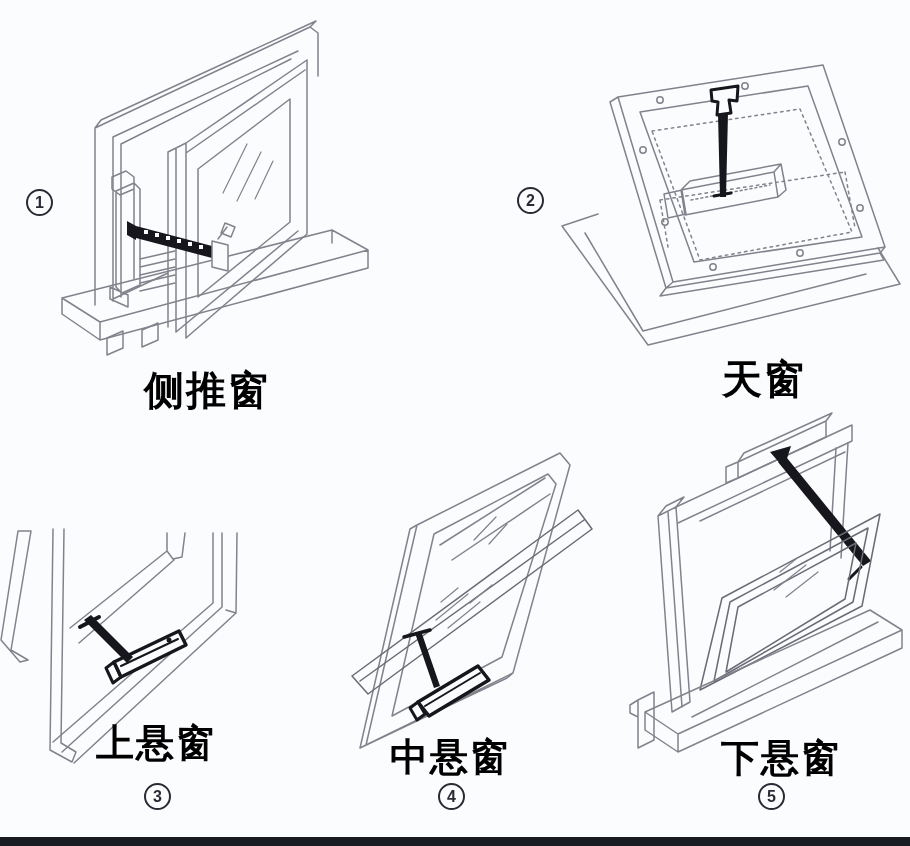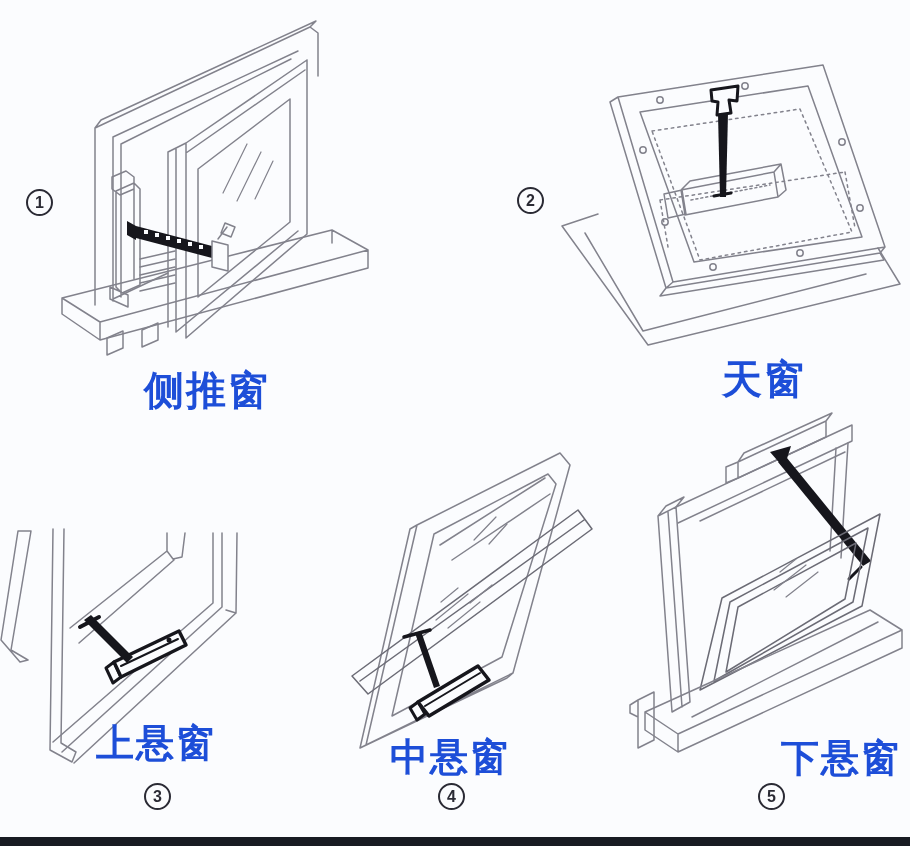--- a/index.html
+++ b/index.html
@@ -5,21 +5,21 @@
   html,body{margin:0;padding:0;}
   body{
     width:910px;height:846px;position:relative;overflow:hidden;
     background:#fbfcfe;
     font-family:"Liberation Sans","DejaVu Sans",sans-serif;
   }
   #stage{position:absolute;left:0;top:0;width:910px;height:846px;}
   svg.art{position:absolute;left:0;top:0;width:910px;height:846px;display:block;}
   .lbl{
     position:absolute;width:240px;text-align:center;
-    font-weight:bold;color:#1d4ed8;letter-spacing:2px;line-height:1.1;
+    font-weight:bold;color:#000000;letter-spacing:2px;line-height:1.1;
     white-space:nowrap;
   }
   .lbl.big{font-size:40px;}
   .lbl.mid{font-size:38px;}
   .numbadge{
     position:absolute;width:27px;height:27px;border:2.5px solid #2a2a34;
     border-radius:50%;box-sizing:border-box;
     display:flex;align-items:center;justify-content:center;
     color:#2a2a34;font-weight:bold;font-size:16px;
     background:transparent;
@@ -190,16 +190,16 @@
       <span>4</span>
     </div>
   <div class="numbadge" style="left:758px;top:783px;">
       <span>5</span>
     </div>
 
   <div class="lbl big" style="left:87px;top:368px;">侧推窗</div>
   <div class="lbl big" style="left:644px;top:357px;">天窗</div>
   <div class="lbl mid" style="left:330px;top:737px;">中悬窗</div>
   <div class="lbl mid" style="left:36px;top:723px;">上悬窗</div>
-  <div class="lbl mid" style="left:661px;top:738px;text-align:right;">下悬窗</div>
+  <div class="lbl mid" style="left:661px;top:738px;">下悬窗</div>
 
   <div id="footer-bar"></div>
 </div>
 
 </body></html>

